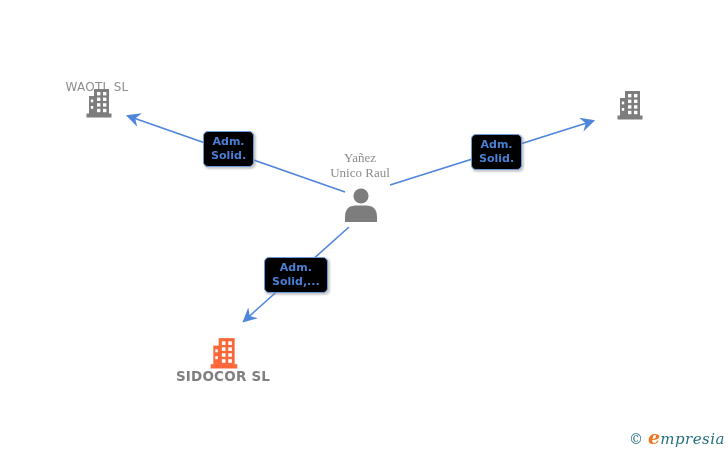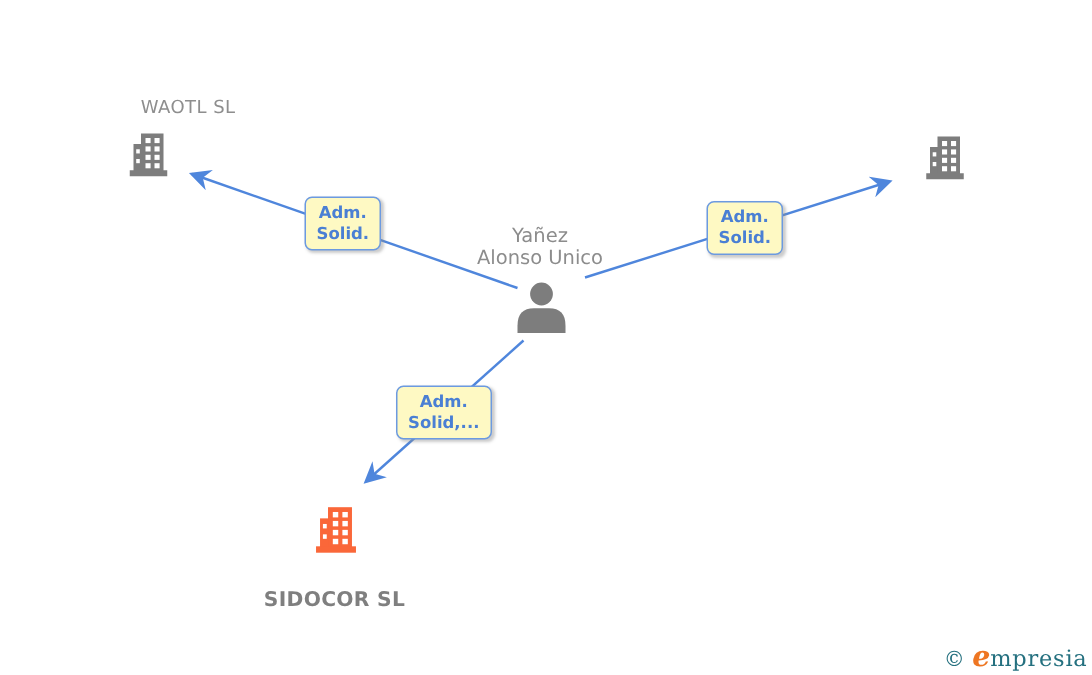--- a/index.html
+++ b/index.html
@@ -8,60 +8,60 @@
     font-family:"DejaVu Sans","Liberation Sans",sans-serif;
   }
   svg.edges{position:absolute;left:0;top:0;width:728px;height:450px;}
   .edge-line{stroke:#4f86dc;stroke-width:1.6;fill:none;}
   .node-label{
     position:absolute;text-align:center;color:#8e8e8e;font-size:12px;
     letter-spacing:0.3px;cursor:pointer;
   }
   .person-name{
     position:absolute;text-align:center;color:#8c8c8c;font-size:13px;
-    line-height:15px;cursor:pointer;
+    line-height:15px;cursor:pointer;font-family:Liberation Serif, serif;
   }
   .icon{position:absolute;cursor:pointer;}
   .icon svg{display:block;}
   .gray-building{color:#7d7d7d;}
   .orange-building{color:#fa6739;}
   .person-glyph{color:#7d7d7d;}
   .sidocor-label{font-weight:bold;color:#7f7f7f;font-size:13.5px;letter-spacing:0.2px;}
   .edge-label{
-    position:absolute;background:#fef9c3;border:1.5px solid #6c9ae0;border-radius:5px;
+    position:absolute;background:#000000;border:1.5px solid #6c9ae0;border-radius:5px;
     color:#4a7fd4;font-size:11px;font-weight:bold;text-align:center;
     padding:3px 7px;line-height:14px;box-shadow:1.5px 1.5px 2px rgba(140,140,140,0.45);
     cursor:pointer;
   }
   .edge-label span{display:block;white-space:nowrap;}
   .logo{
     position:absolute;right:3px;bottom:2px;display:flex;align-items:baseline;
     font-family:"DejaVu Serif","Liberation Serif",serif;cursor:pointer;
   }
   .logo .copy{color:#24707f;font-size:14px;font-style:normal;margin-right:5px;}
   .logo .brand-e{color:#ee7622;font-style:italic;font-size:19px;font-weight:bold;line-height:1;}
-  .logo .brand-rest{color:#24707f;font-size:15px;letter-spacing:0.5px;}
+  .logo .brand-rest{color:#24707f;font-style:italic;font-size:15px;letter-spacing:0.5px;}
 </style>
 </head>
 <body>
 
 <div class="canvas">
 
   <svg class="edges">
     <defs>
       <marker id="arrow" viewBox="0 0 10 10" refX="8.5" refY="5" markerWidth="9" markerHeight="9" orient="auto-start-reverse">
         <path d="M0,0 L10,5 L0,10 L3.2,5 Z" fill="#4f86dc"></path>
       </marker>
     </defs>
     <line class="edge-line" x1="345" y1="192" x2="128" y2="116" marker-end="url(#arrow)"></line>
     <line class="edge-line" x1="390" y1="185" x2="593" y2="121" marker-end="url(#arrow)"></line>
     <line class="edge-line" x1="349" y1="227" x2="244" y2="321" marker-end="url(#arrow)"></line>
   </svg>
 
-  <div class="node-label" style="left:37px;top:64px;width:120px;text-align:right;">WAOTL SL</div>
+  <div class="node-label" style="left:37px;top:80px;width:120px;">WAOTL SL</div>
   <div class="icon gray-building" style="left:85px;top:87px;">
     <svg width="28" height="31" viewBox="0 0 28 31" fill="currentColor">
       <rect x="4" y="9" width="6" height="18"></rect>
       <rect x="9" y="2" width="15" height="25"></rect>
       <rect x="1.5" y="26.5" width="25" height="4"></rect>
       <g fill="#ffffff">
         <rect x="12" y="5" width="3.4" height="3.4"></rect>
           <rect x="18" y="5" width="3.4" height="3.4"></rect>
         <rect x="12" y="10.6" width="3.4" height="3.4"></rect>
           <rect x="18" y="10.6" width="3.4" height="3.4"></rect>
@@ -90,21 +90,21 @@
         <rect x="12" y="21.8" width="3.4" height="3.4"></rect>
           <rect x="18" y="21.8" width="3.4" height="3.4"></rect>
         <rect x="5.8" y="12.5" width="2.4" height="2.8"></rect>
         <rect x="5.8" y="19" width="2.4" height="2.8"></rect>
       </g>
     </svg>
   </div>
 
   <div class="person-name" style="left:298px;top:150px;width:124px;">
     <span>Yañez</span><br>
-    <span>Alonso Unico</span>
+    <span>Unico Raul</span>
   </div>
   <div class="icon person-glyph" style="left:341px;top:187px;">
     <svg width="40" height="35" viewBox="0 0 40 35" fill="currentColor">
       <circle cx="20" cy="9" r="7.6"></circle>
       <path d="M4,35 L4,30 Q4,18.5 15,18.5 L25,18.5 Q36,18.5 36,30 L36,35 Z"></path>
     </svg>
   </div>
 
   <div class="icon orange-building" style="left:208px;top:336px;">
     <svg width="32" height="33" viewBox="0 0 28 31" fill="currentColor">
@@ -118,21 +118,21 @@
           <rect x="18" y="10.6" width="3.4" height="3.4"></rect>
         <rect x="12" y="16.2" width="3.4" height="3.4"></rect>
           <rect x="18" y="16.2" width="3.4" height="3.4"></rect>
         <rect x="12" y="21.8" width="3.4" height="3.4"></rect>
           <rect x="18" y="21.8" width="3.4" height="3.4"></rect>
         <rect x="5.8" y="12.5" width="2.4" height="2.8"></rect>
         <rect x="5.8" y="19" width="2.4" height="2.8"></rect>
       </g>
     </svg>
   </div>
-  <div class="node-label sidocor-label" style="left:160px;top:392px;width:126px;">SIDOCOR SL</div>
+  <div class="node-label sidocor-label" style="left:160px;top:368px;width:126px;">SIDOCOR SL</div>
 
   <div class="edge-label" style="left:203px;top:131px;">
     <span>Adm.</span>
     <span>Solid.</span>
   </div>
   <div class="edge-label" style="left:471px;top:134px;">
     <span>Adm.</span>
     <span>Solid.</span>
   </div>
   <div class="edge-label" style="left:264px;top:257px;">

